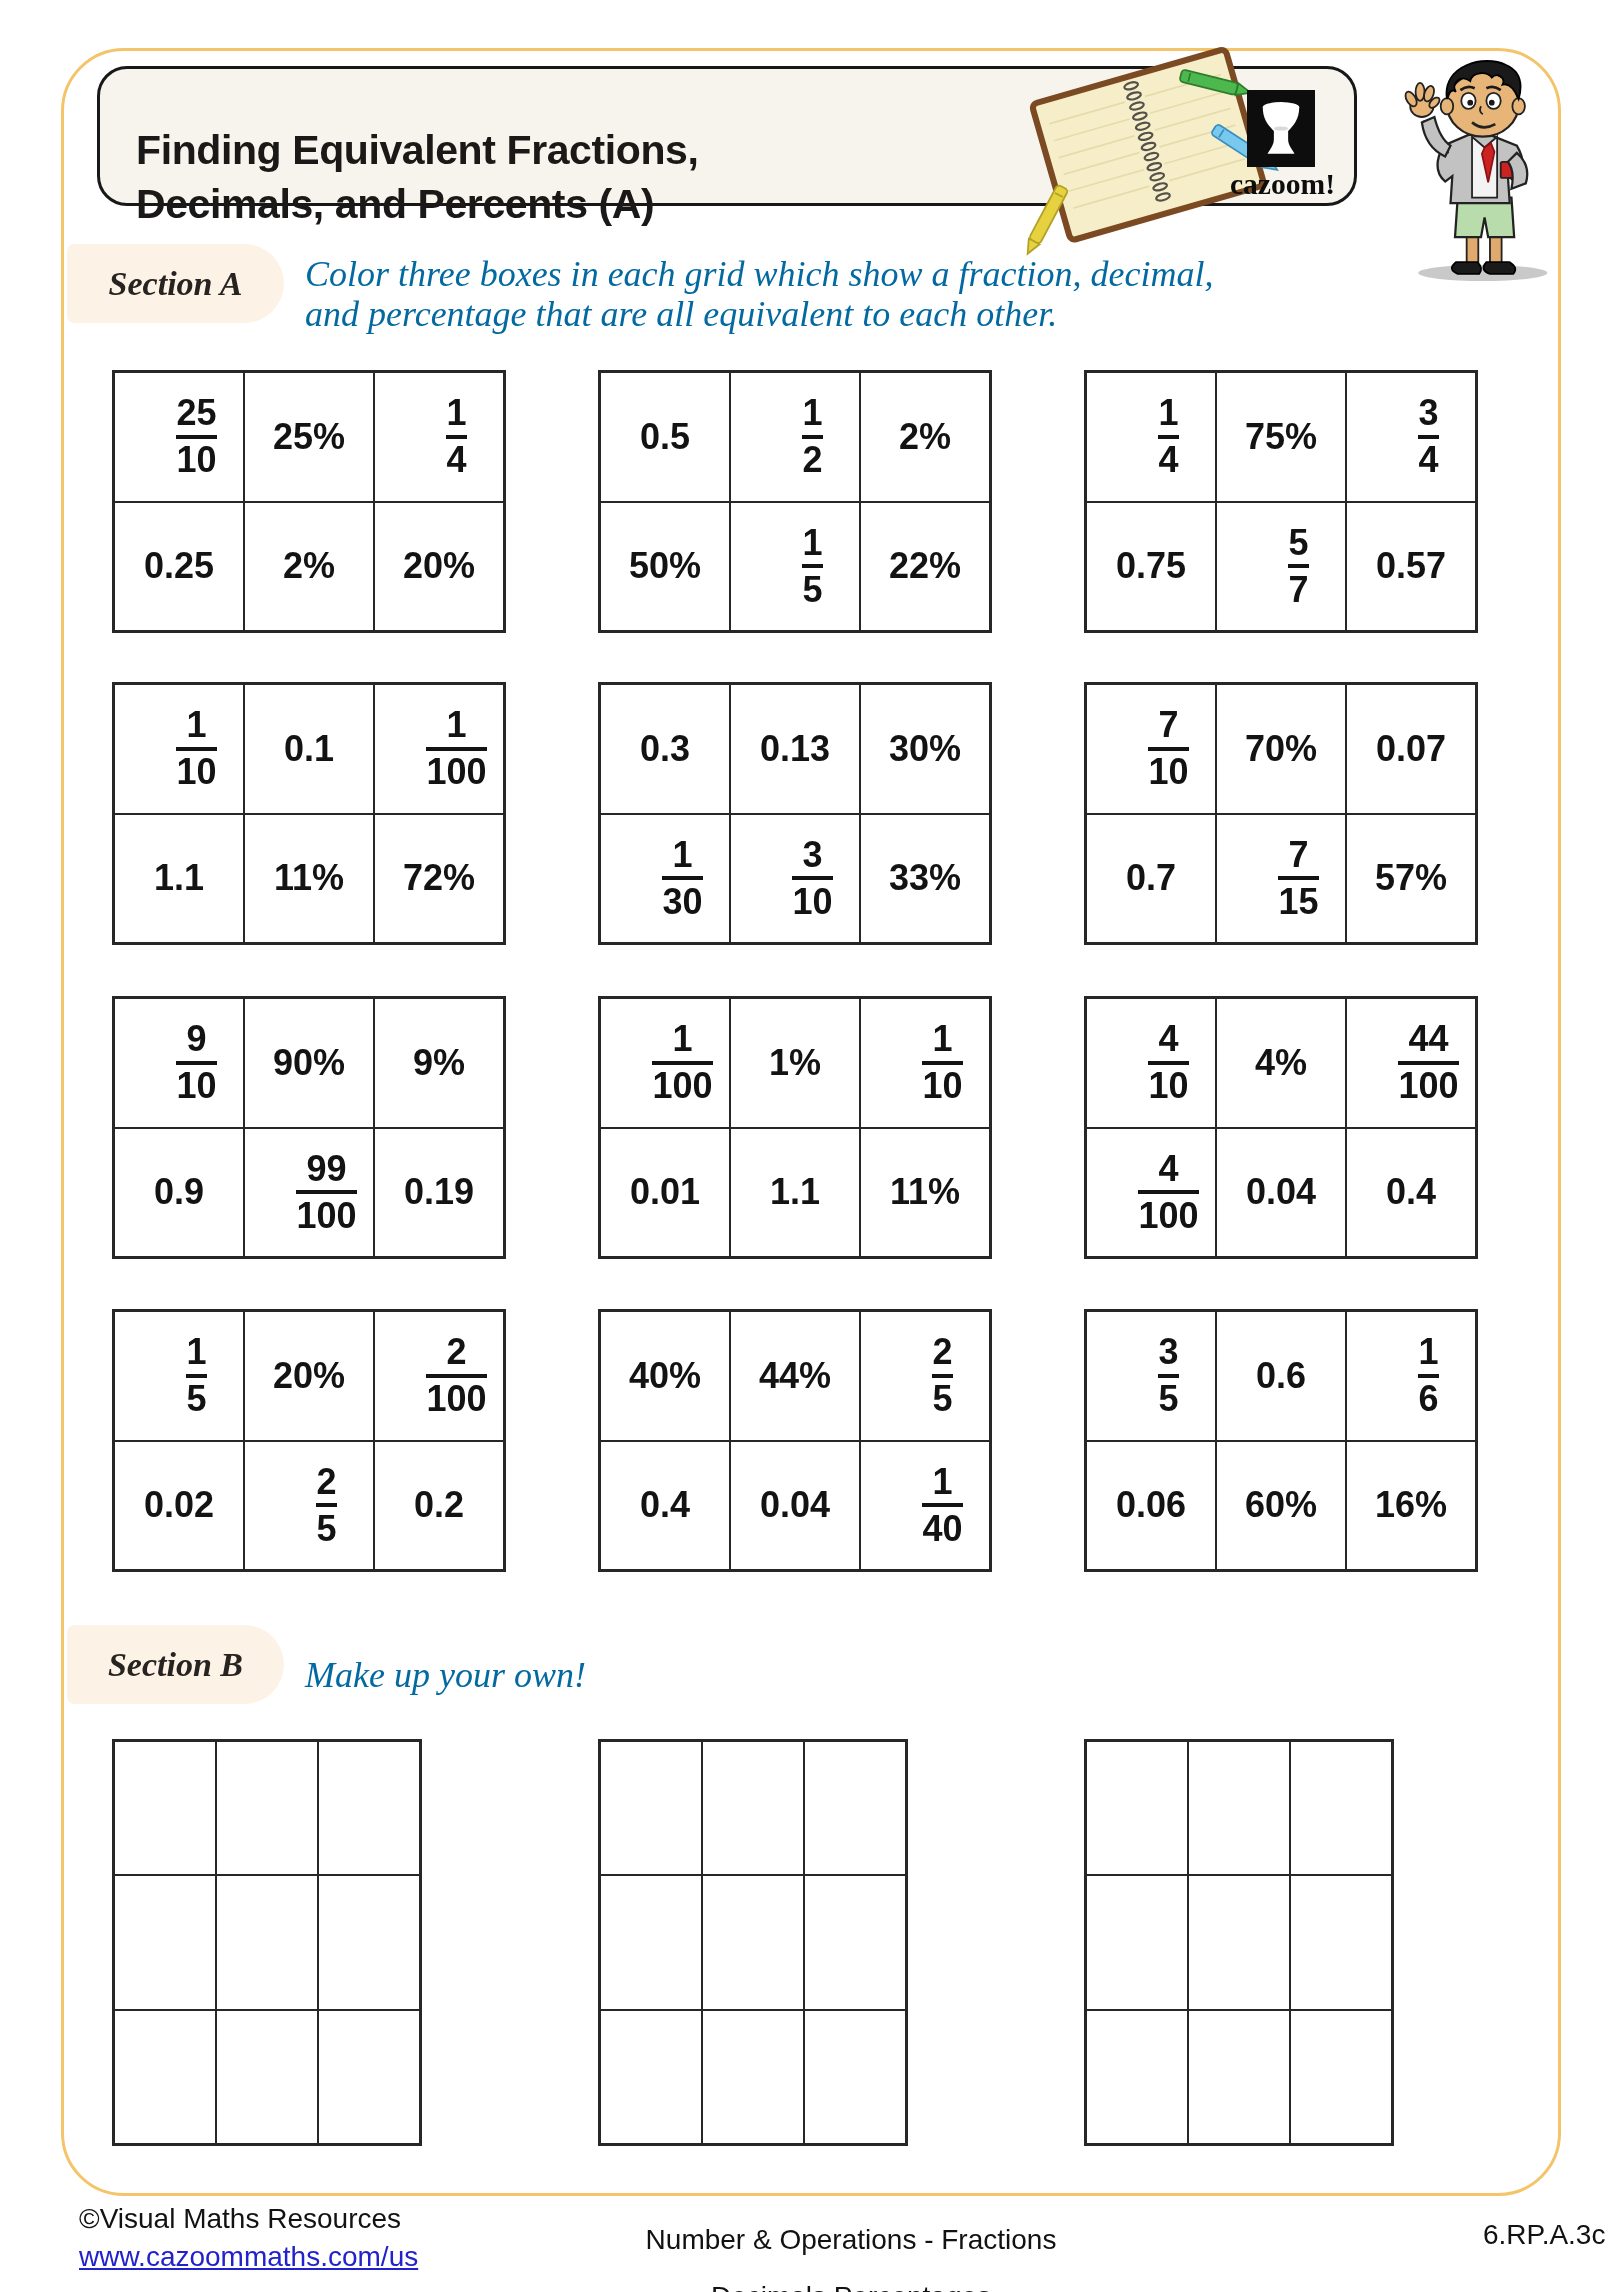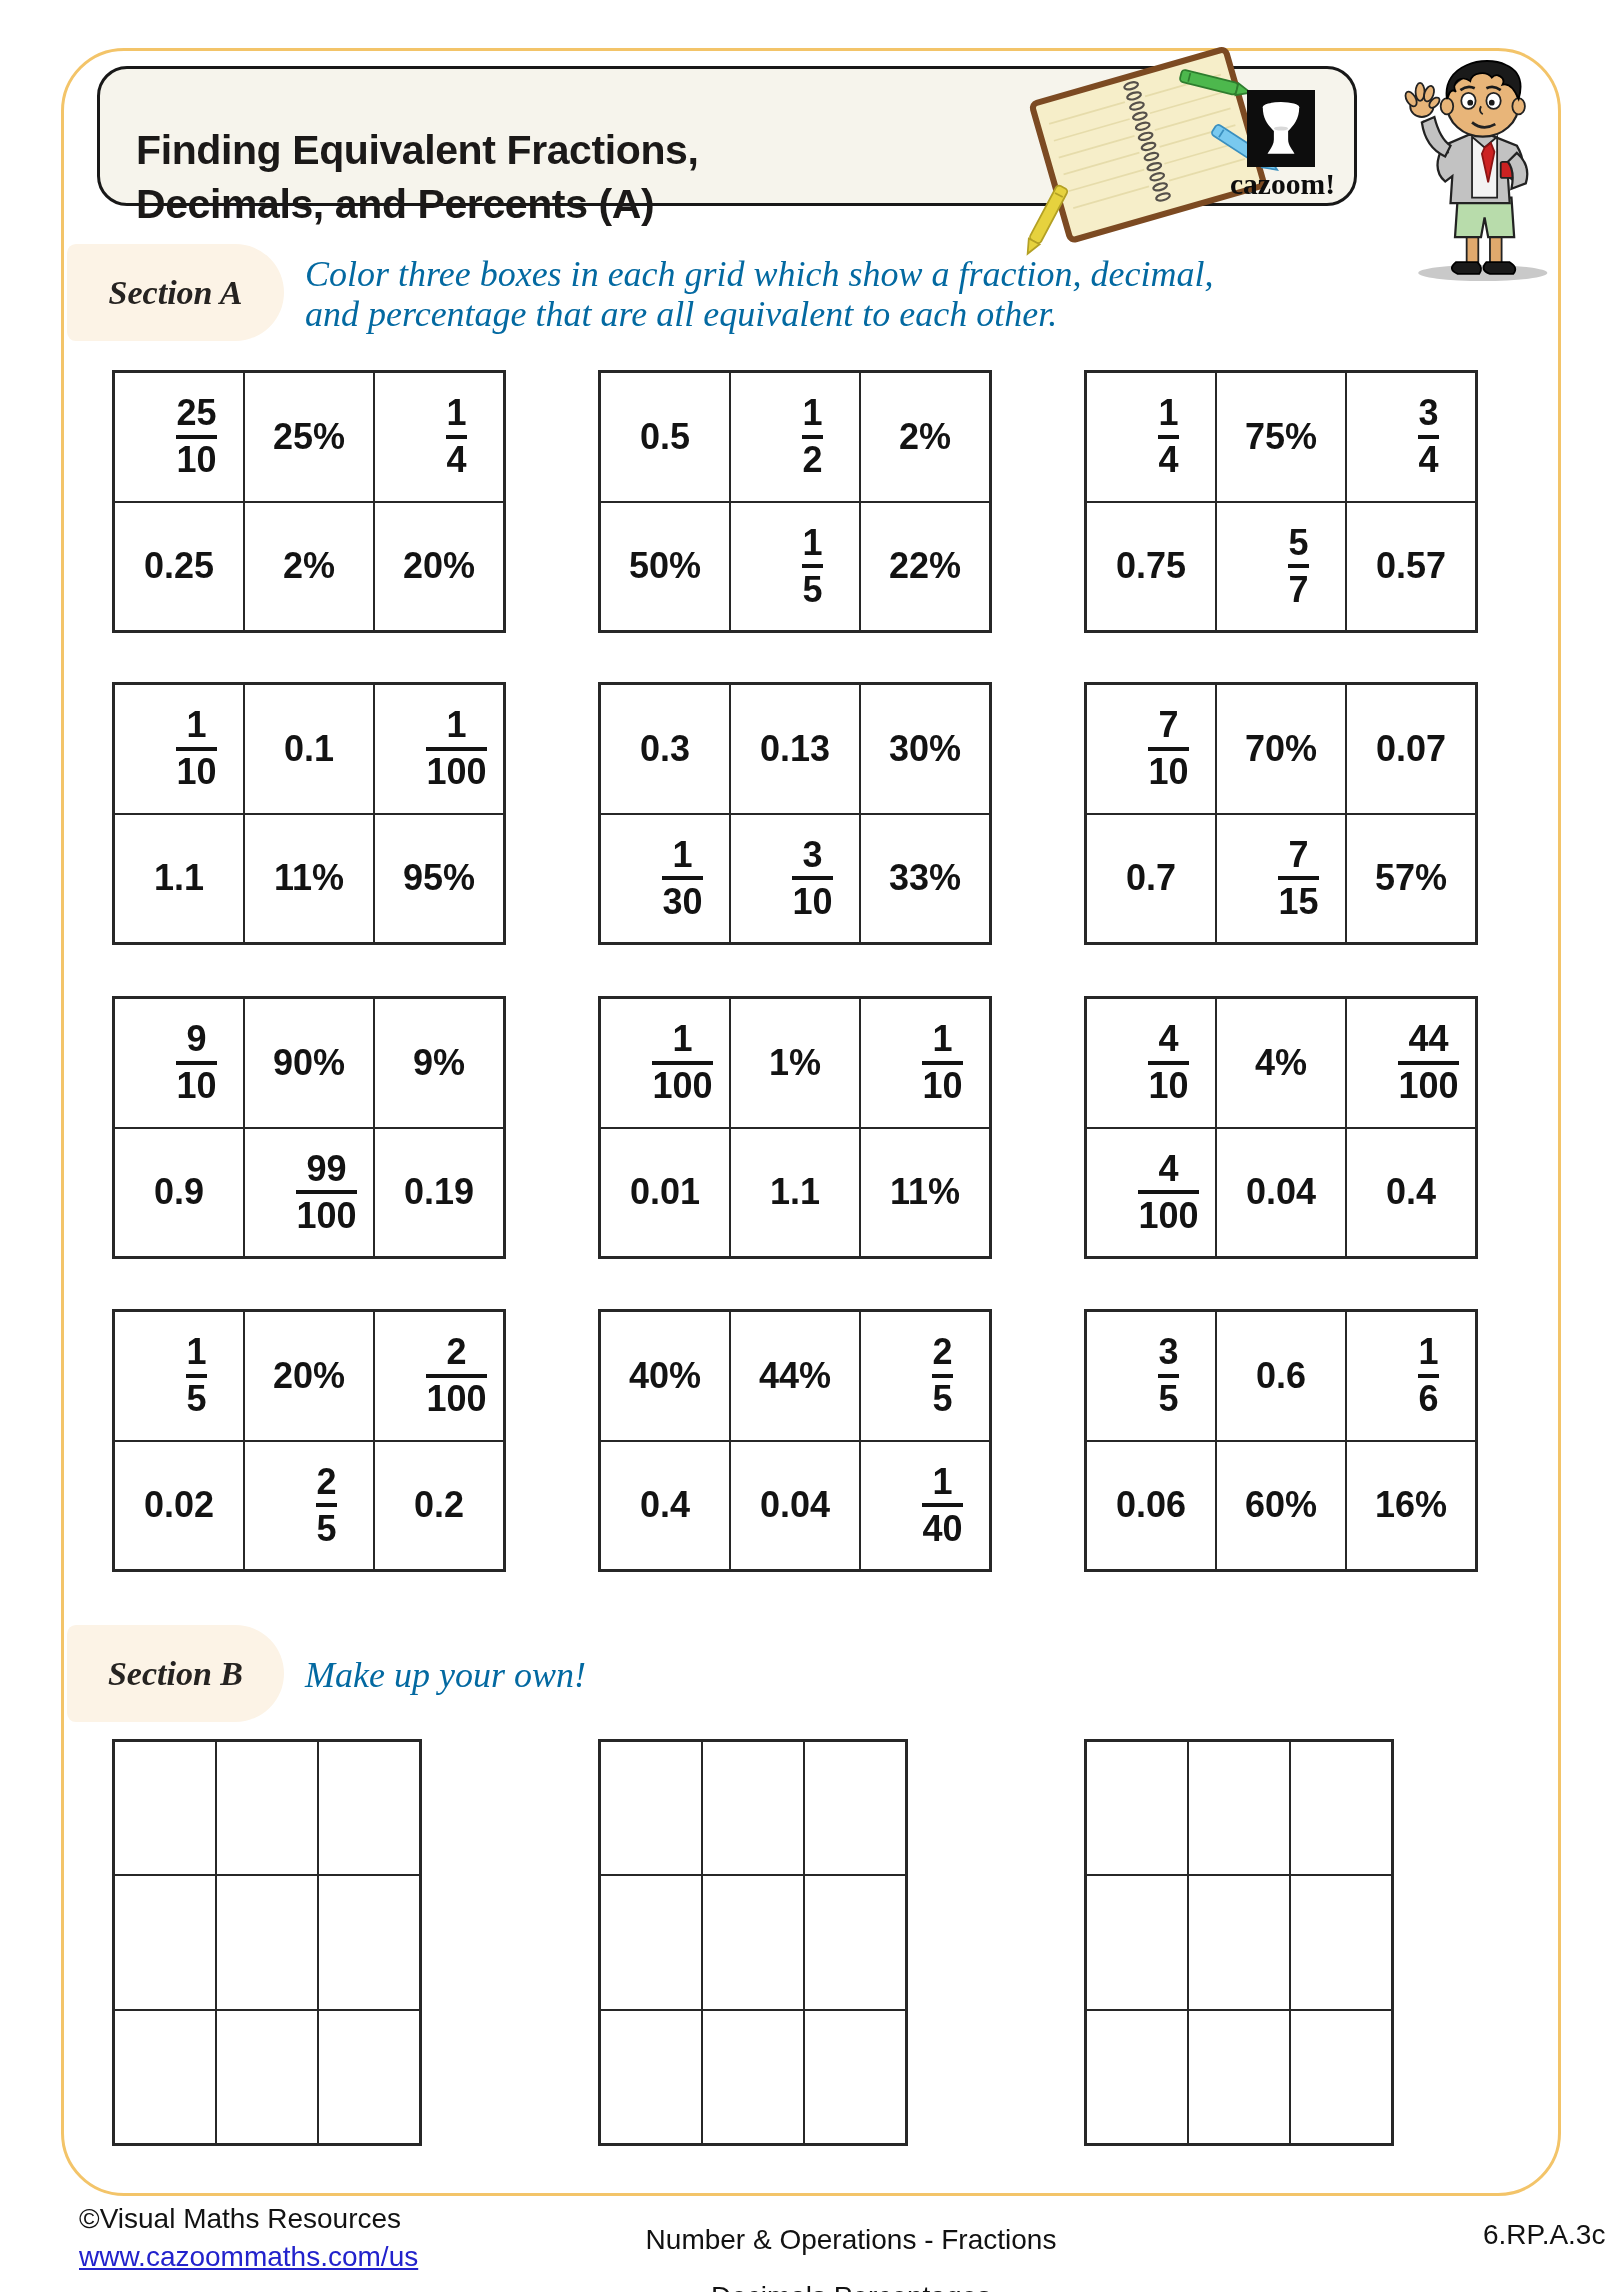--- a/index.html
+++ b/index.html
@@ -15,21 +15,21 @@
   .title-text{position:absolute;left:136px;top:75px;font-size:41px;font-weight:bold;
               line-height:54px;color:#1b1918;letter-spacing:-0.4px;margin-top:48px;}
   .title-text span{display:block;}
   .notebook{position:absolute;left:999px;top:43px;width:300px;height:219px;}
   .logo-box{position:absolute;left:1247px;top:90px;width:68px;height:77px;background:#0d0d0d;
             display:flex;align-items:center;justify-content:center;}
   .logo-word{position:absolute;left:1211px;top:168px;width:143px;text-align:center;
              font-family:"Liberation Serif",serif;font-weight:bold;font-size:29.6px;color:#0d0d0d;}
   .mascot{position:absolute;left:1386px;top:47px;width:190px;height:235px;}
   
-  .section-label{position:absolute;left:67px;width:217px;height:97px;background:#fcf3e6;
+  .section-label{position:absolute;left:67px;width:217px;height:79px;background:#fcf3e6;
                  border-radius:9px 49px 49px 9px;display:flex;align-items:center;justify-content:center;
                  font-family:"Liberation Serif",serif;font-style:italic;font-weight:bold;
                  font-size:34px;color:#262321;}
   .label-a{top:244px;}
   .label-b{top:1625px;}
   .instructions{position:absolute;left:305px;font-family:"Liberation Serif",serif;font-style:italic;
                 font-size:36px;line-height:40px;color:#0369a1;}
   .instr-a{top:254px;}
   .instr-b{top:1655px;}
   .instructions span{display:block;}
@@ -241,21 +241,21 @@
         <div class="cell">0.1</div>
         <div class="cell">
           <span class="frac">
             <span>1</span>
             <span class="fbar"></span>
             <span>100</span>
           </span>
         </div>
         <div class="cell">1.1</div>
         <div class="cell">11%</div>
-        <div class="cell">95%</div>
+        <div class="cell">72%</div>
       </div>
       <div class="grid grid-a" style="left: 598px; top: 682px;">
         <div class="cell">0.3</div>
         <div class="cell">0.13</div>
         <div class="cell">30%</div>
         <div class="cell">
           <span class="frac">
             <span>1</span>
             <span class="fbar"></span>
             <span>30</span>

